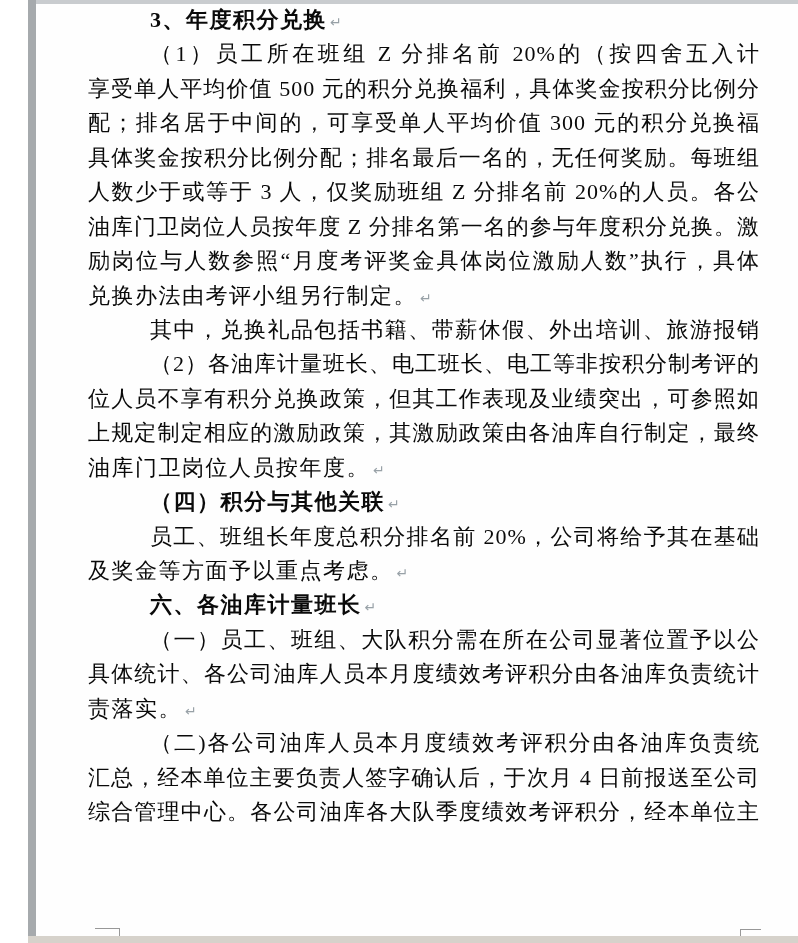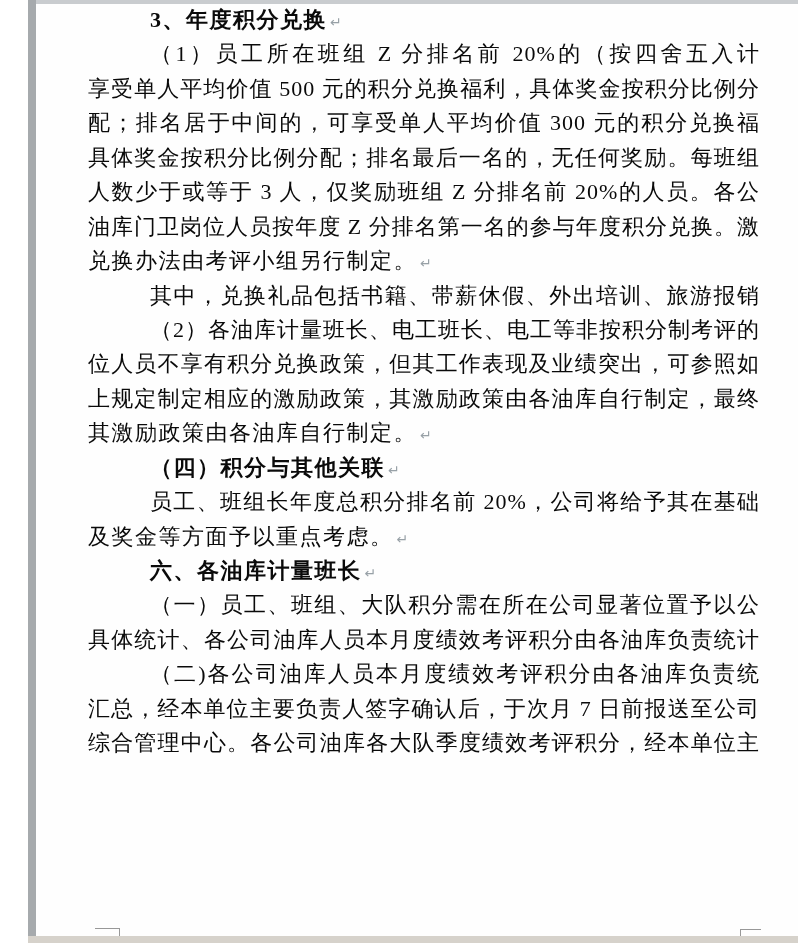--- a/index.html
+++ b/index.html
@@ -43,34 +43,36 @@
 
 <div class="page">
   <div class="doc">
       <div class="line indent bold"><span>3、年度积分兑换</span><span class="pilcrow">↵</span></div>
       <div class="line justify indent"><span>（1）员工所在班组 Z 分排名前 20%的（按四舍五入计算），可</span></div>
       <div class="line justify"><span>享受单人平均价值 500 元的积分兑换福利，具体奖金按积分比例分</span></div>
       <div class="line justify"><span>配；排名居于中间的，可享受单人平均价值 300 元的积分兑换福利，</span></div>
       <div class="line justify"><span>具体奖金按积分比例分配；排名最后一名的，无任何奖励。每班组</span></div>
       <div class="line justify"><span>人数少于或等于 3 人，仅奖励班组 Z 分排名前 20%的人员。各公司</span></div>
       <div class="line justify"><span>油库门卫岗位人员按年度 Z 分排名第一名的参与年度积分兑换。激</span></div>
+      <div class="line justify"><span>励岗位与人数参照“月度考评奖金具体岗位激励人数”执行，具体</span></div>
       <div class="line"><span>兑换办法由考评小组另行制定。</span><span class="pilcrow">↵</span></div>
       <div class="line justify indent"><span>其中，兑换礼品包括书籍、带薪休假、外出培训、旅游报销路</span></div>
       <div class="line justify indent"><span>（2）各油库计量班长、电工班长、电工等非按积分制考评的岗</span></div>
       <div class="line justify"><span>位人员不享有积分兑换政策，但其工作表现及业绩突出，可参照如</span></div>
       <div class="line justify"><span>上规定制定相应的激励政策，其激励政策由各油库自行制定，最终</span></div>
-      <div class="line"><span>其激励政策由各油库自行制定。</span><span class="pilcrow">↵</span></div>
+      <div class="line"><span>油库门卫岗位人员按年度。</span><span class="pilcrow">↵</span></div>
       <div class="line indent bold"><span>（四）积分与其他关联</span><span class="pilcrow">↵</span></div>
       <div class="line justify indent"><span>员工、班组长年度总积分排名前 20%，公司将给予其在基础薪</span></div>
       <div class="line"><span>及奖金等方面予以重点考虑。</span><span class="pilcrow">↵</span></div>
       <div class="line indent bold sans"><span>六、各油库计量班长</span><span class="pilcrow">↵</span></div>
       <div class="line justify indent"><span>（一）员工、班组、大队积分需在所在公司显著位置予以公布，</span></div>
       <div class="line justify"><span>具体统计、各公司油库人员本月度绩效考评积分由各油库负责统计</span></div>
+      <div class="line"><span>责落实。</span><span class="pilcrow">↵</span></div>
       <div class="line justify indent"><span>（二)各公司油库人员本月度绩效考评积分由各油库负责统计、</span></div>
-      <div class="line justify"><span>汇总，经本单位主要负责人签字确认后，于次月 7 日前报送至公司</span></div>
+      <div class="line justify"><span>汇总，经本单位主要负责人签字确认后，于次月 4 日前报送至公司</span></div>
       <div class="line justify"><span>综合管理中心。各公司油库各大队季度绩效考评积分，经本单位主</span></div>
     </div>
 
   <div class="mark-bl"></div>
   <div class="mark-br"></div>
 
   <div class="edge-top"></div>
   <div class="edge-left"></div>
   <div class="scroll-track"></div>
   <div class="scroll-thumb"></div>

